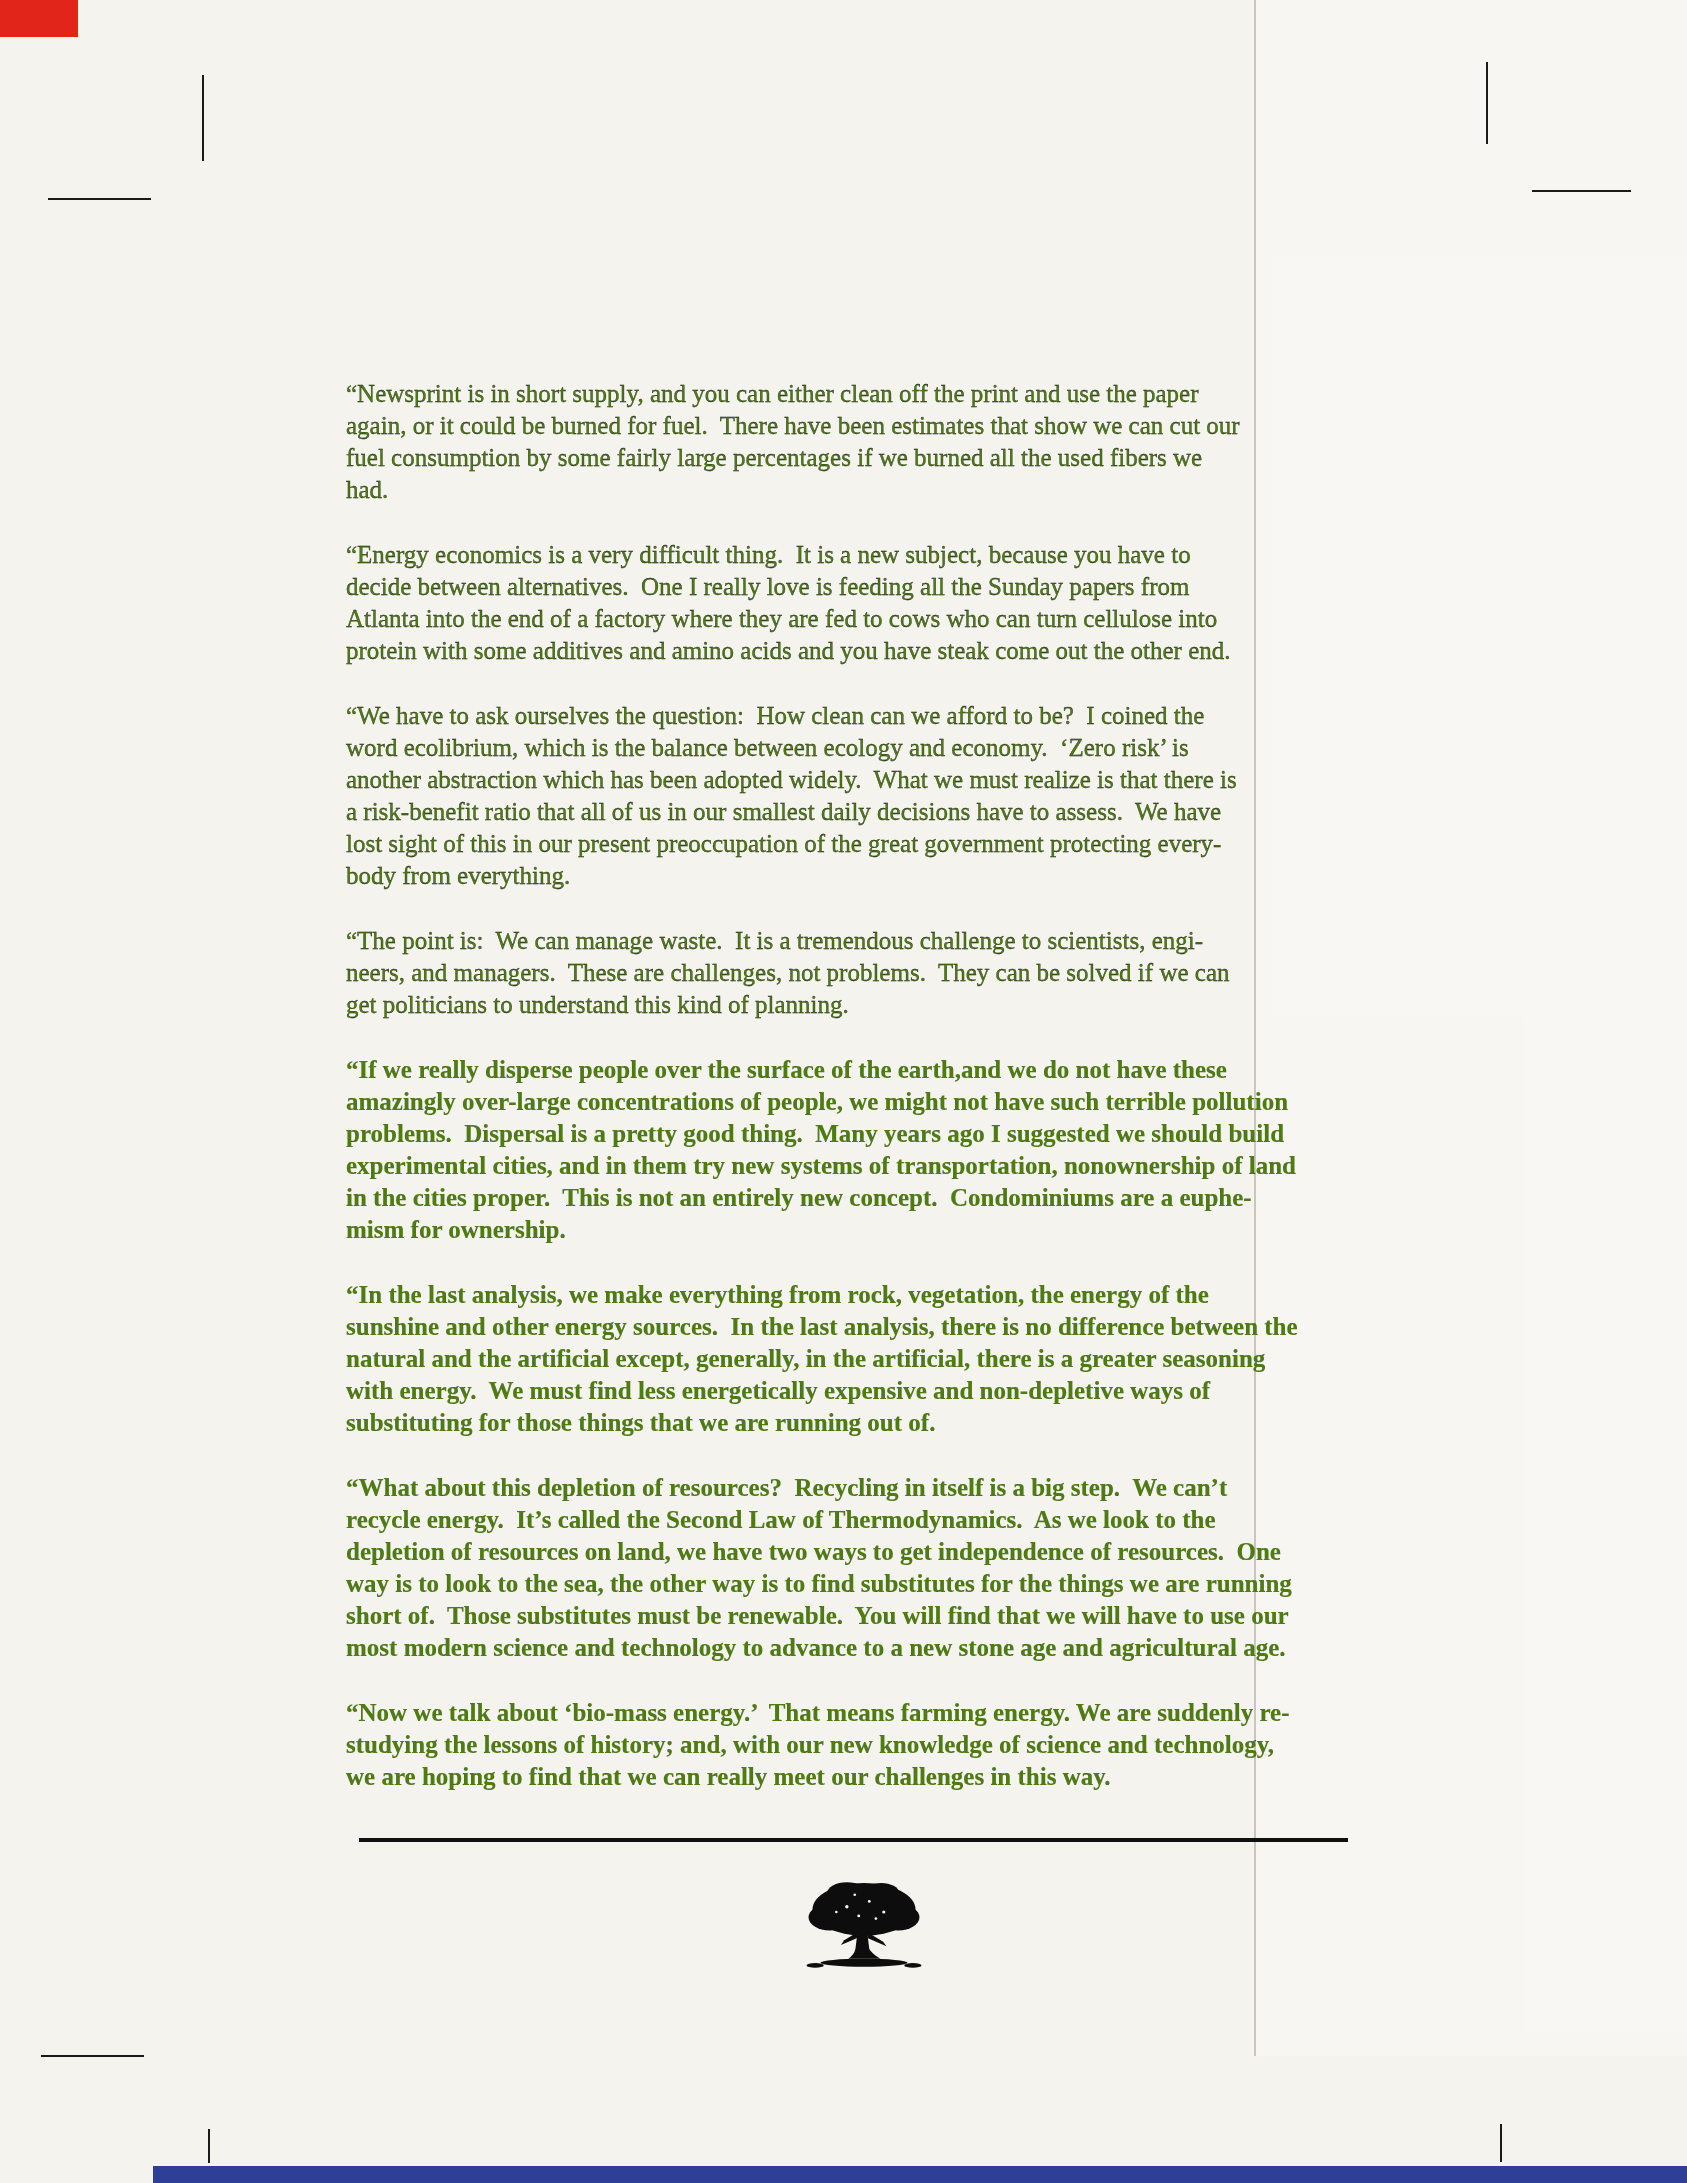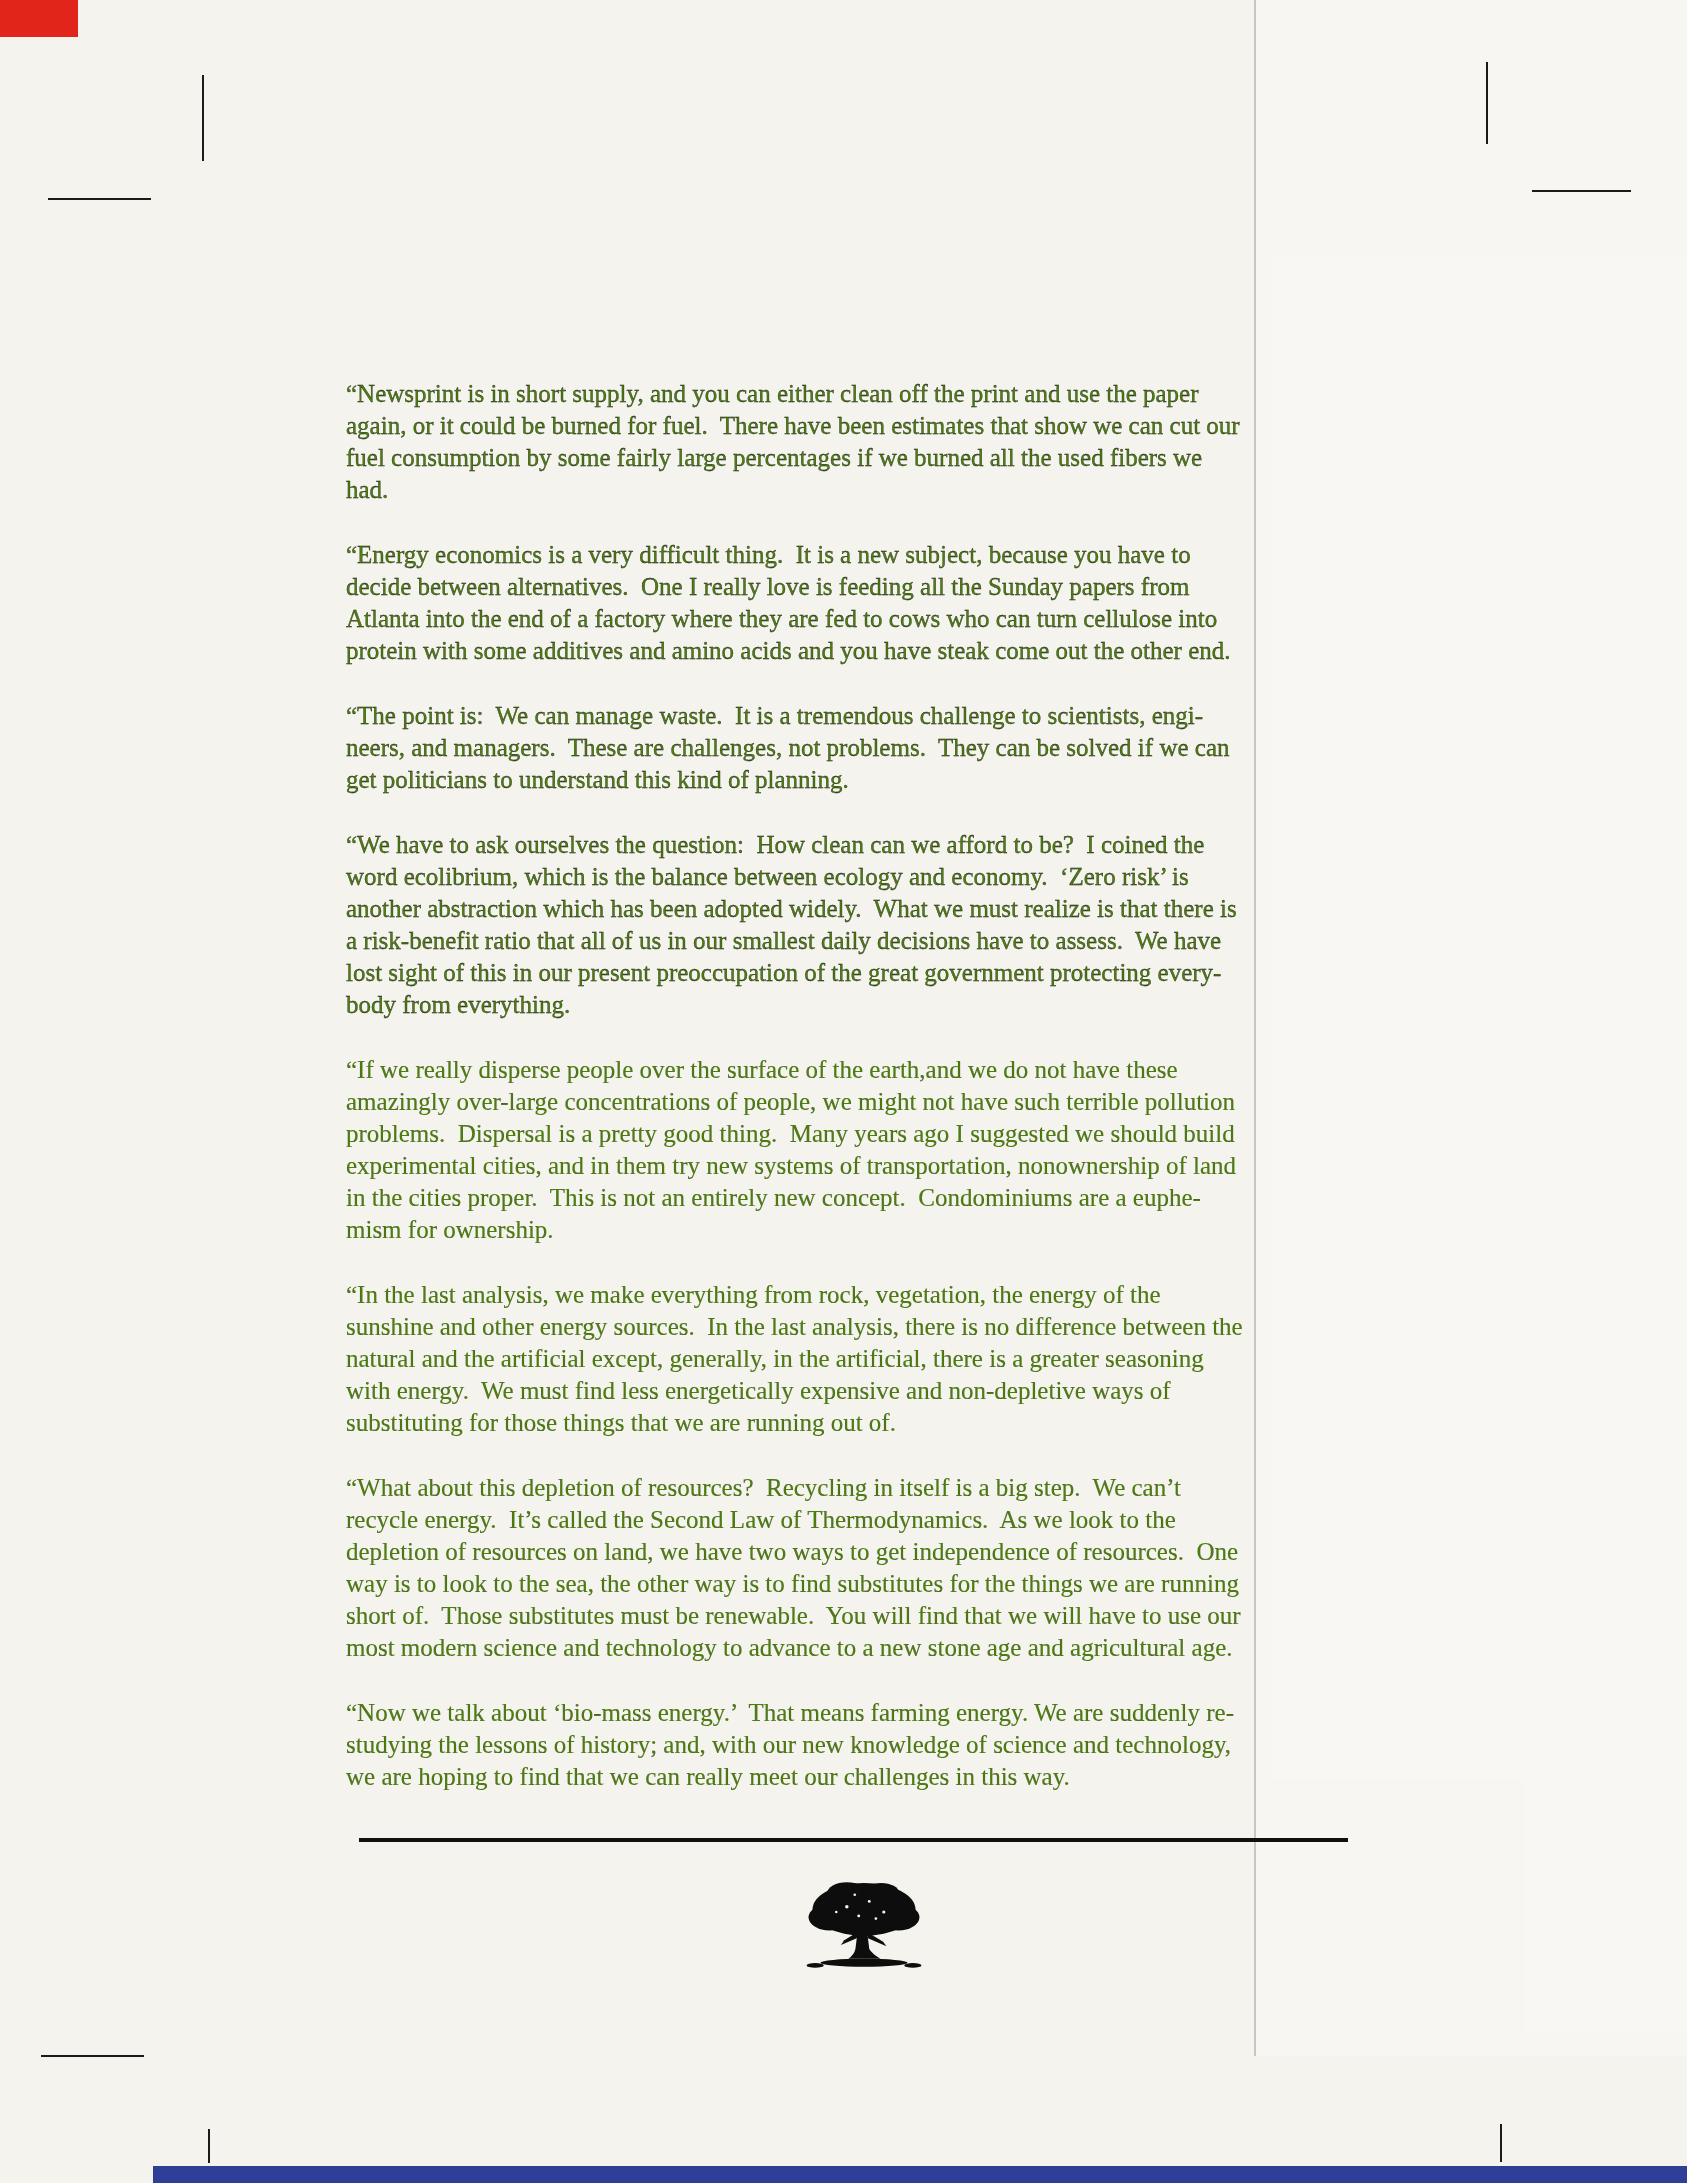--- a/index.html
+++ b/index.html
@@ -39,21 +39,21 @@
     position: absolute; left: 346px; top: 378px; width: 1037px;
     color: #4d7c0f;
     font-size: 25px; line-height: 32px;
   }
   .para {
     margin: 0 0 33px 0;
     white-space: pre-wrap;
     -webkit-text-stroke: 0.3px #151515;
   }
   .para:nth-child(n+5) {
-    font-weight: 400;
+    font-weight: 700;
     -webkit-text-stroke: 0.1px #111;
   }
   .rule {
     position: absolute; left: 359px; top: 1838px; width: 989px; height: 4px;
     background: #101010;
   }
   .tree {
     position: absolute; left: 791px; top: 1875px; width: 146px; height: 99px;
   }
 </style>
@@ -78,29 +78,29 @@
 
   <div class="doc">
       <p class="para">“Newsprint is in short supply, and you can either clean off the print and use the paper
 again, or it could be burned for fuel.  There have been estimates that show we can cut our
 fuel consumption by some fairly large percentages if we burned all the used fibers we
 had.</p>
       <p class="para">“Energy economics is a very difficult thing.  It is a new subject, because you have to
 decide between alternatives.  One I really love is feeding all the Sunday papers from
 Atlanta into the end of a factory where they are fed to cows who can turn cellulose into
 protein with some additives and amino acids and you have steak come out the other end.</p>
-      <p class="para">“The point is:  We can manage waste.  It is a tremendous challenge to scientists, engi-
-neers, and managers.  These are challenges, not problems.  They can be solved if we can
-get politicians to understand this kind of planning.</p>
       <p class="para">“We have to ask ourselves the question:  How clean can we afford to be?  I coined the
 word ecolibrium, which is the balance between ecology and economy.  ‘Zero risk’ is
 another abstraction which has been adopted widely.  What we must realize is that there is
 a risk-benefit ratio that all of us in our smallest daily decisions have to assess.  We have
 lost sight of this in our present preoccupation of the great government protecting every-
 body from everything.</p>
+      <p class="para">“The point is:  We can manage waste.  It is a tremendous challenge to scientists, engi-
+neers, and managers.  These are challenges, not problems.  They can be solved if we can
+get politicians to understand this kind of planning.</p>
       <p class="para">“If we really disperse people over the surface of the earth,and we do not have these
 amazingly over-large concentrations of people, we might not have such terrible pollution
 problems.  Dispersal is a pretty good thing.  Many years ago I suggested we should build
 experimental cities, and in them try new systems of transportation, nonownership of land
 in the cities proper.  This is not an entirely new concept.  Condominiums are a euphe-
 mism for ownership.</p>
       <p class="para">“In the last analysis, we make everything from rock, vegetation, the energy of the
 sunshine and other energy sources.  In the last analysis, there is no difference between the
 natural and the artificial except, generally, in the artificial, there is a greater seasoning
 with energy.  We must find less energetically expensive and non-depletive ways of

